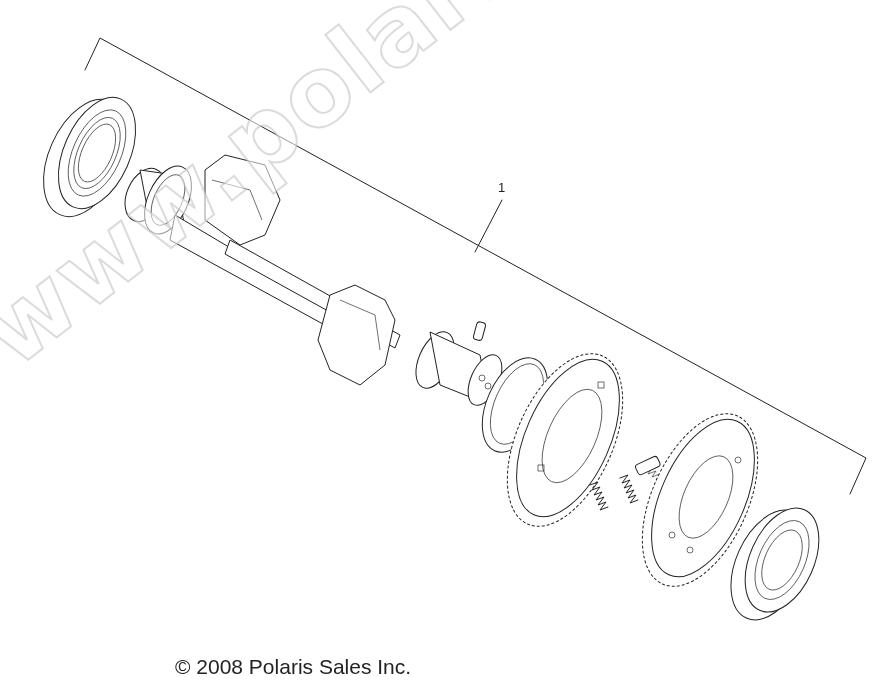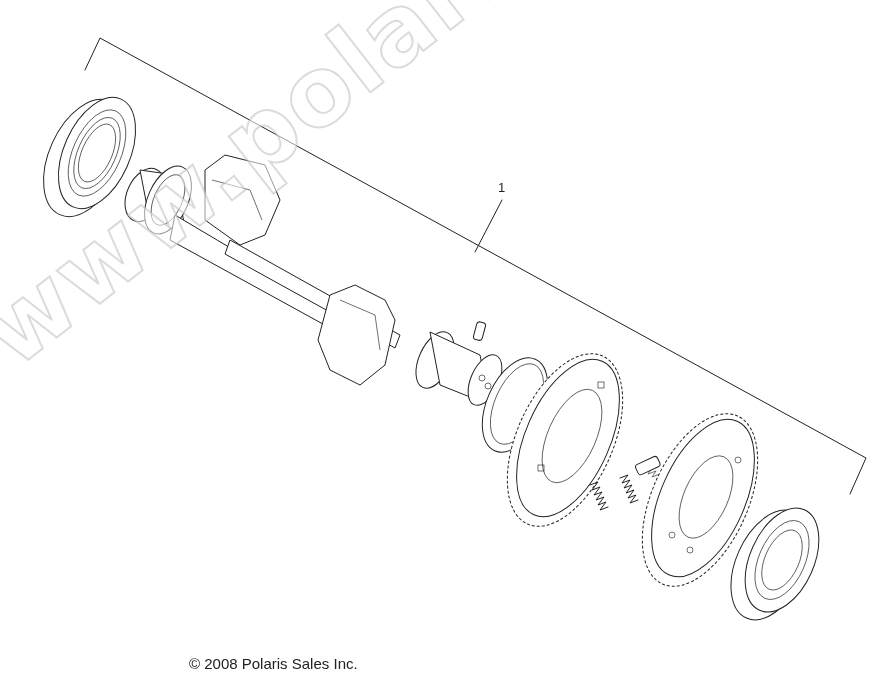--- a/index.html
+++ b/index.html
@@ -2,21 +2,21 @@
 <html><head>
   <meta charset="utf-8">
   <style>
     html, body { margin: 0; padding: 0; background: #ffffff; }
     body { width: 873px; height: 689px; position: relative; overflow: hidden; font-family: "Liberation Sans", sans-serif; }
     #diagram { position: absolute; left: 0; top: 0; width: 873px; height: 689px; }
     .ln { fill: none; stroke: #222; stroke-width: 1; stroke-linejoin: round; stroke-linecap: round; }
     .ln2 { fill: #fff; stroke: #222; stroke-width: 1; }
     .thin { fill: none; stroke: #333; stroke-width: 0.7; }
     .callout { position: absolute; left: 498px; top: 180px; font-size: 13px; color: #222; }
-    .copyright { position: absolute; left: 189px; top: 655px; font-size: 15px; color: #222; }
+    .copyright { position: absolute; left: 175px; top: 655px; font-size: 21px; color: #222; }
     .watermark {
       position: absolute; left: -40px; top: 300px; width: 1100px;
       transform: rotate(-38deg); transform-origin: 0 0;
       font-family: "DejaVu Sans", sans-serif; font-weight: bold; font-size: 96px;
       color: rgba(255,255,255,0.55);
       -webkit-text-stroke: 2px rgba(190,190,190,0.55);
       letter-spacing: 2px; white-space: nowrap; pointer-events: none;
     }
   </style>
 </head>

